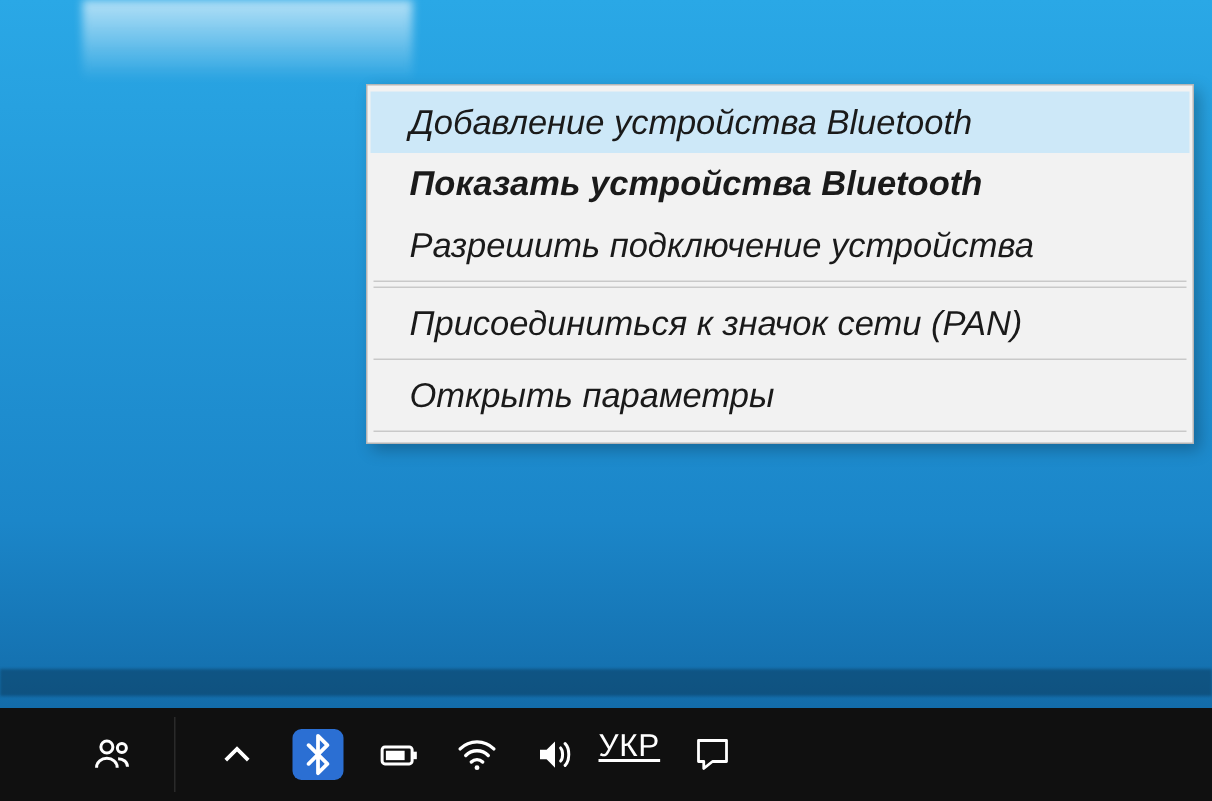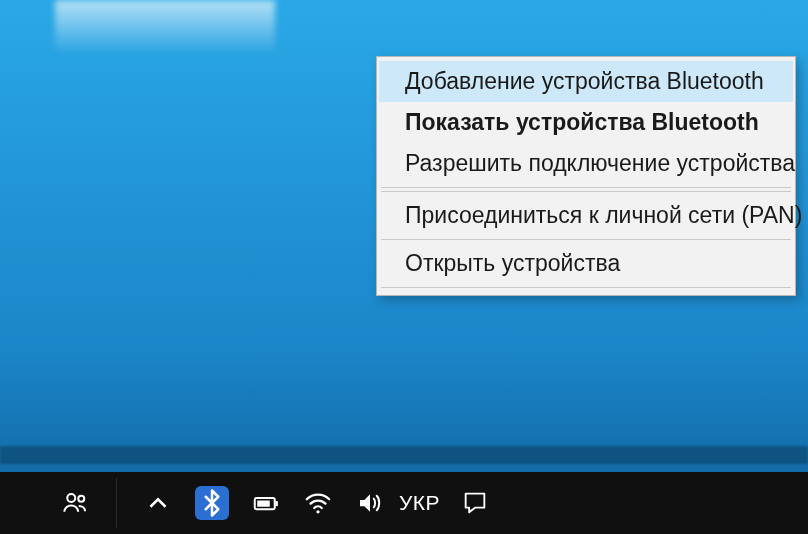--- a/index.html
+++ b/index.html
@@ -22,25 +22,26 @@
     left: 0; bottom: 70px;
     width: 808px; height: 18px;
     background: rgba(0,0,0,0.25);
     filter: blur(1px);
   }
 
   
   .menu {
     position: absolute;
     top: 56px; right: 12px;
-    width: 420px;
+    width: 552px;
     background: #f2f2f2;
     border: 1px solid #b6b6b6;
     box-shadow: 4px 4px 10px rgba(0,0,0,0.25);
     padding: 4px 2px;
+    font-style: italic;
   }
   .menu-item {
     padding: 7px 20px 7px 26px;
     font-size: 23px;
     color: #1a1a1a;
     white-space: nowrap;
     cursor: default;
   }
   .menu-item.bold { font-weight: 600; }
   .menu-item.highlight { background: #cde8f8; }
@@ -54,21 +55,21 @@
   .taskbar {
     position: absolute;
     left: 0; right: 0; bottom: 0;
     height: 62px;
     background: #101010;
     display: flex;
     align-items: center;
     color: #fff;
   }
   .tray-left { display:flex; align-items:center; padding-left: 60px; gap: 22px; }
-  .tray-right { display:flex; align-items:center; gap: 18px; margin-left: 14px; }
+  .tray-right { display:flex; gap: 18px; margin-left: 14px; text-decoration: underline; }
   .divider { width:1px; height:50px; background:#2a2a2a; margin: 0 4px; }
 
   .icon { display:inline-flex; align-items:center; justify-content:center; width:30px; height:30px; color:#fff; }
   .icon svg { width:100%; height:100%; display:block; }
 
   .bt-active { color:#fff; }
   .bt-bg { width:34px; height:34px; border-radius:6px; background:#2b6fd3; display:flex; align-items:center; justify-content:center; }
 
   .lang { font-size:21px; letter-spacing:0.5px; }
   .datetime { display:flex; flex-direction:column; align-items:flex-end; font-size:19px; line-height:1.15; padding: 0 10px 0 4px; }
@@ -86,25 +87,25 @@
   <div class="menu">
     <div class="menu-item highlight">Добавление устройства Bluetooth</div>
     <div class="menu-item bold">Показать устройства Bluetooth</div>
     <div class="menu-item">Разрешить подключение устройства</div>
 
     <div class="menu-sep"></div>
 
 
     <div class="menu-sep"></div>
 
-    <div class="menu-item">Присоединиться к личной сети (PAN)</div>
+    <div class="menu-item">Присоединиться к значок сети (PAN)</div>
 
     <div class="menu-sep"></div>
 
-    <div class="menu-item">Открыть устройства</div>
+    <div class="menu-item">Открыть параметры</div>
 
     <div class="menu-sep"></div>
 
   </div>
 
   <div class="taskbar">
     <div class="tray-left">
 
       <span class="icon" title="People">
         <svg viewBox="0 0 24 24" fill="none" stroke="currentColor" stroke-width="1.6">

